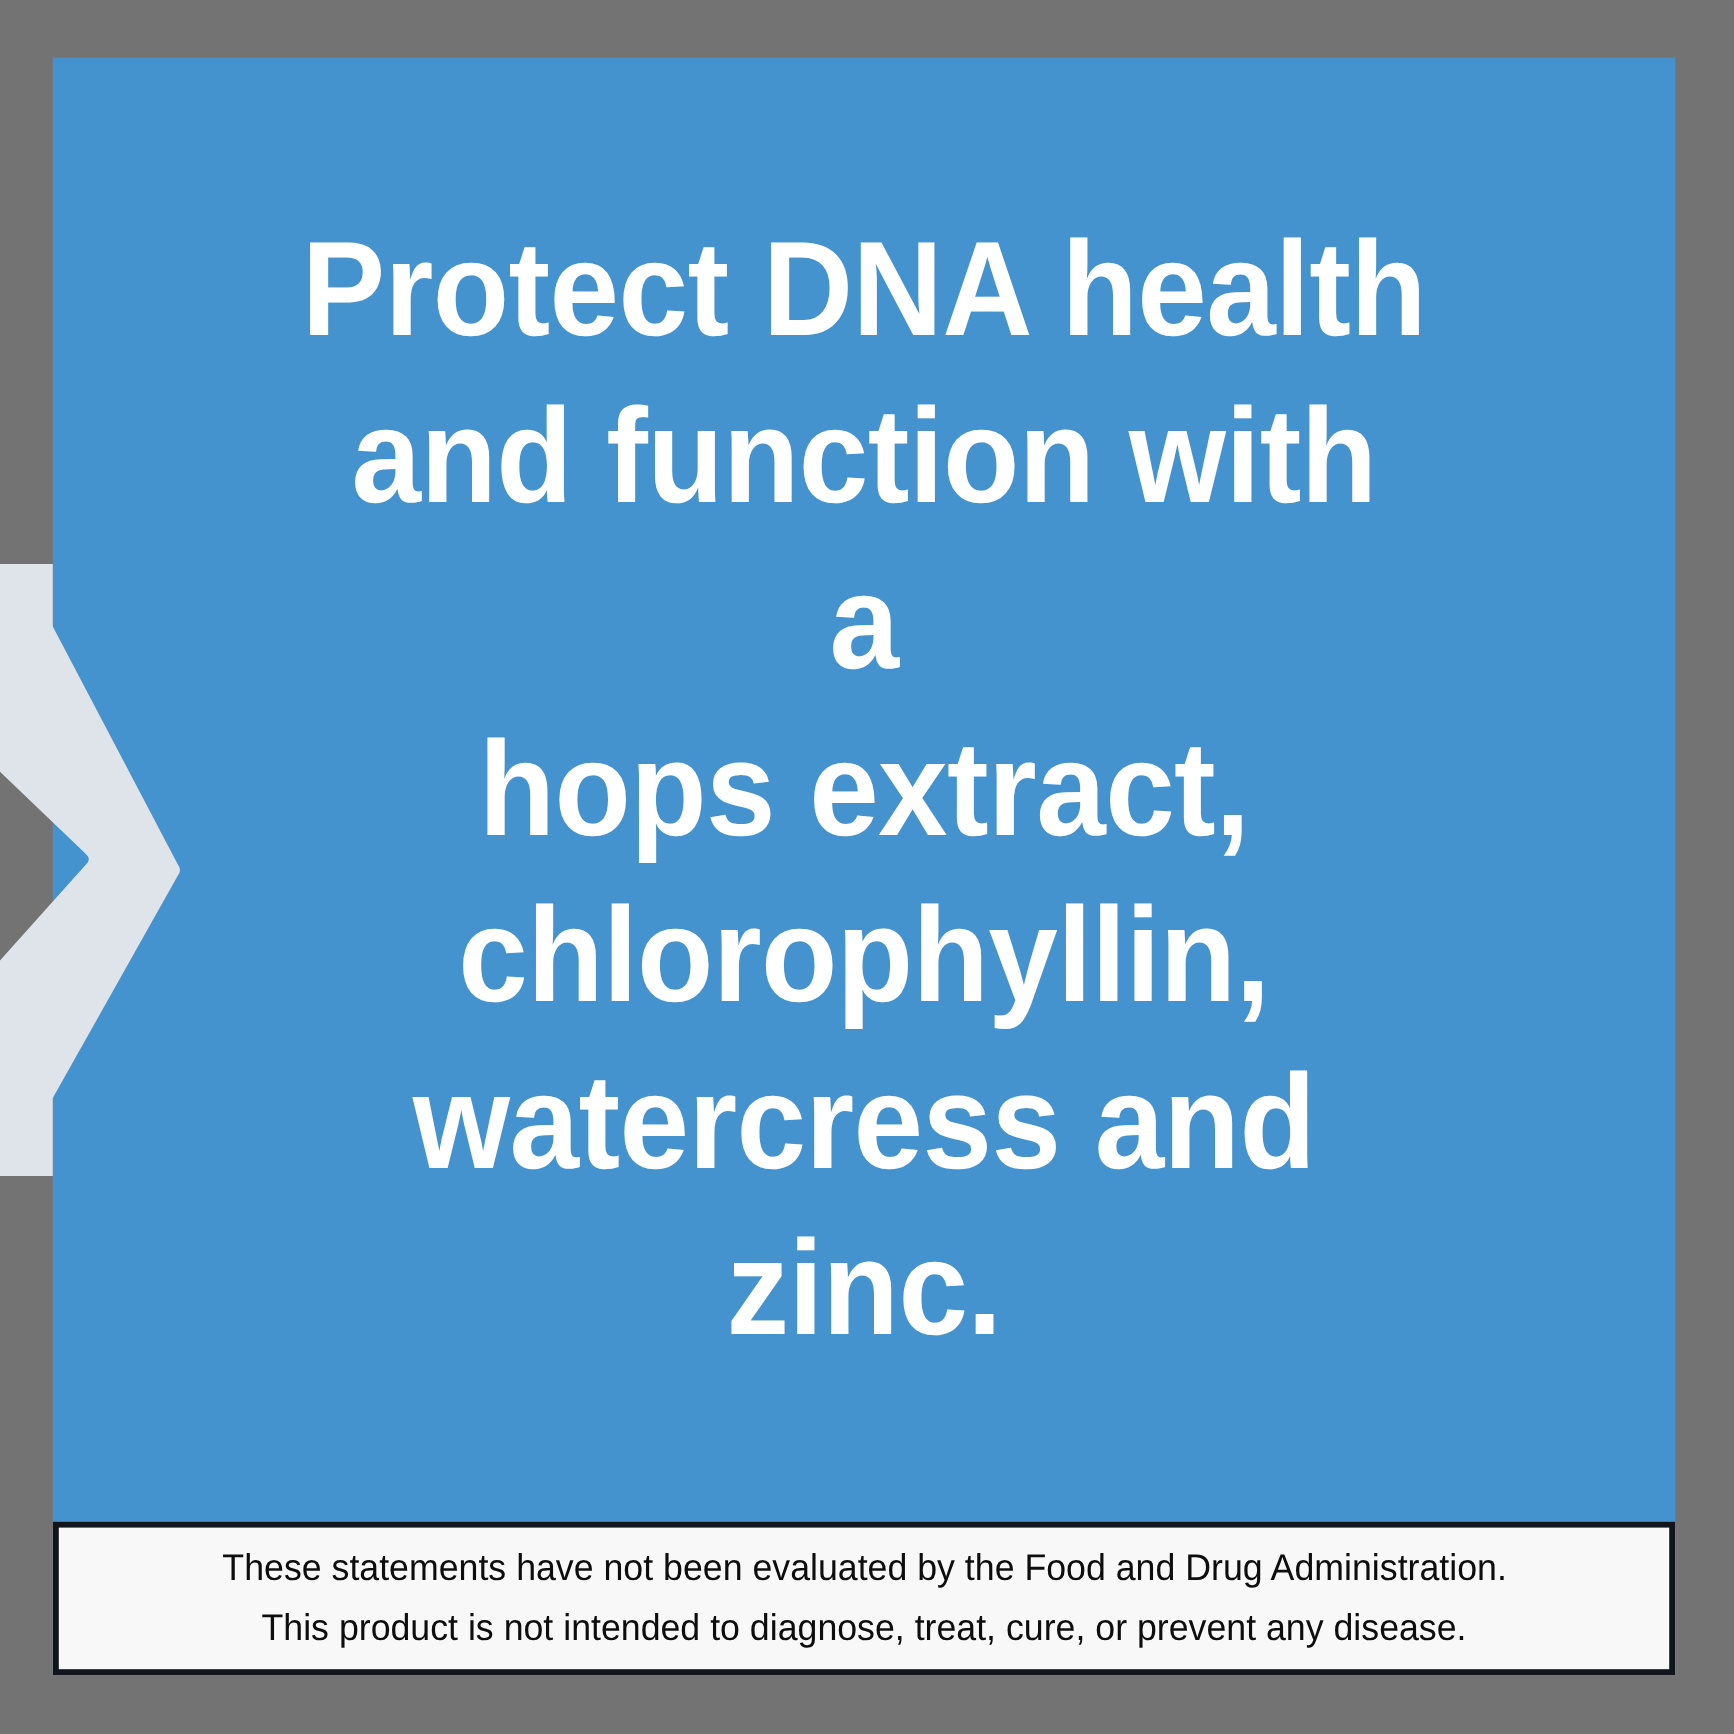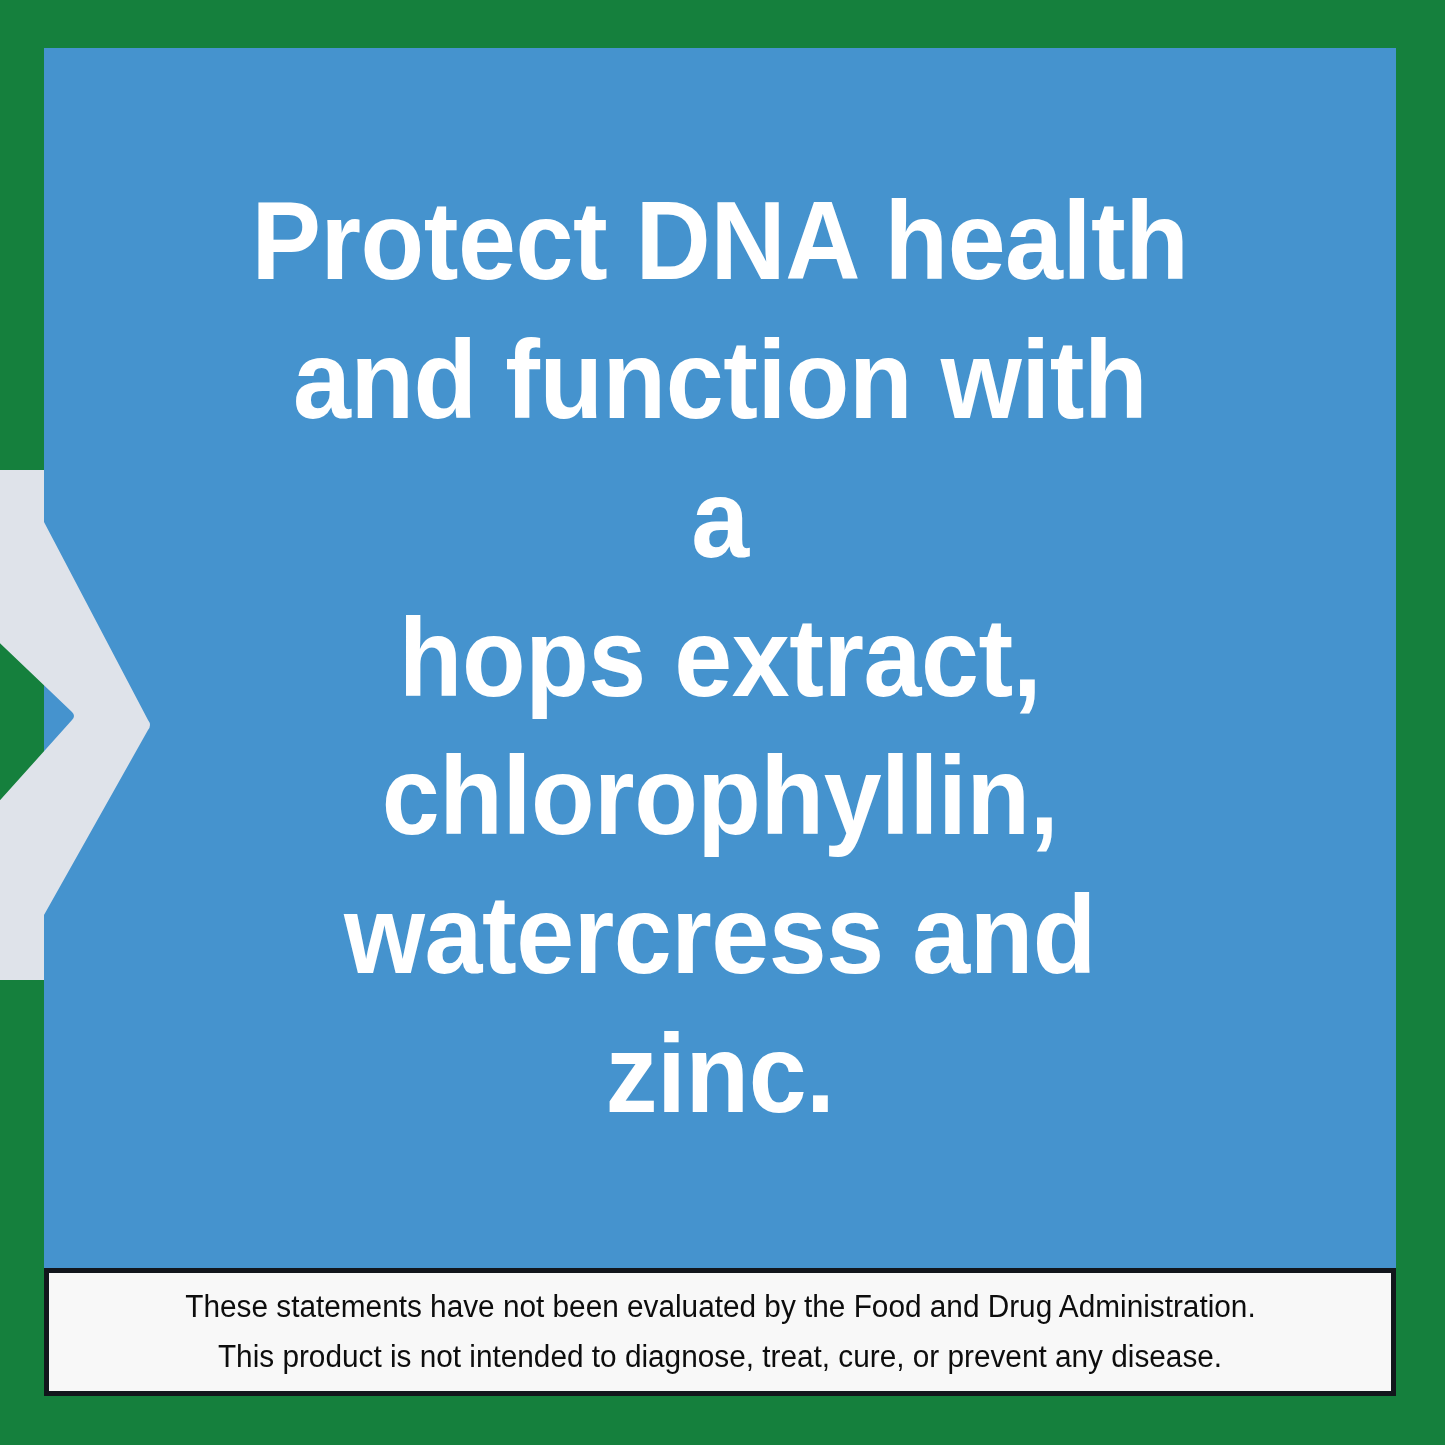--- a/index.html
+++ b/index.html
@@ -4,21 +4,21 @@
 <style>
   html, body {
     margin: 0;
     padding: 0;
     background: #ffffff;
   }
   #canvas {
     position: relative;
     width: 1445px;
     height: 1445px;
-    background: #15803d;
+    background: #737373;
     overflow: hidden;
     font-family: "Liberation Sans", sans-serif;
   }
 
   
   #hero-panel {
     position: absolute;
     left: 44px;
     top: 48px;
     width: 1352px;

